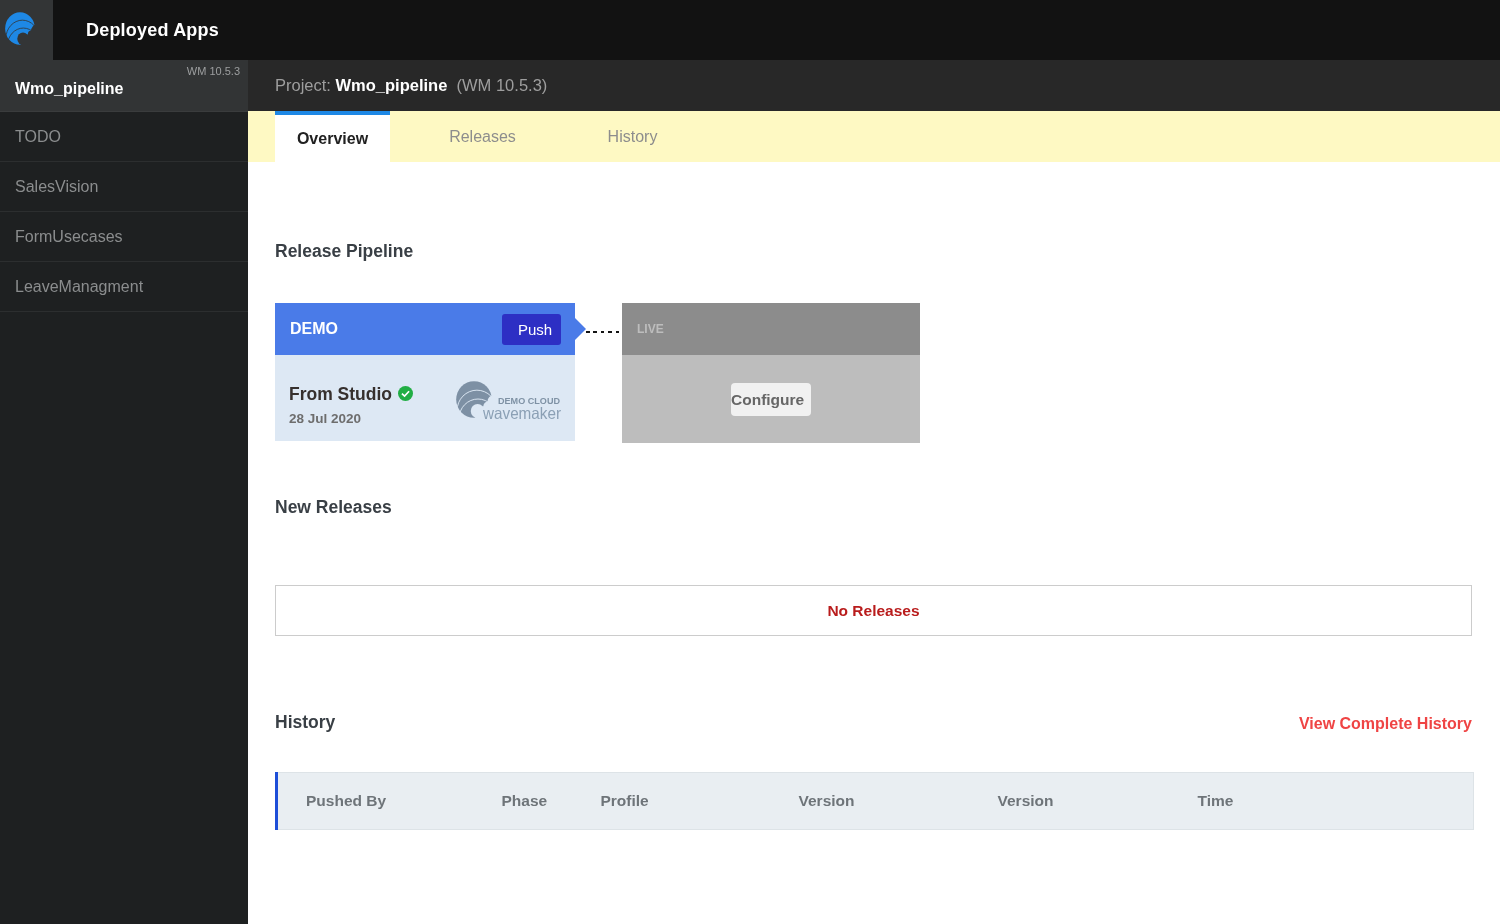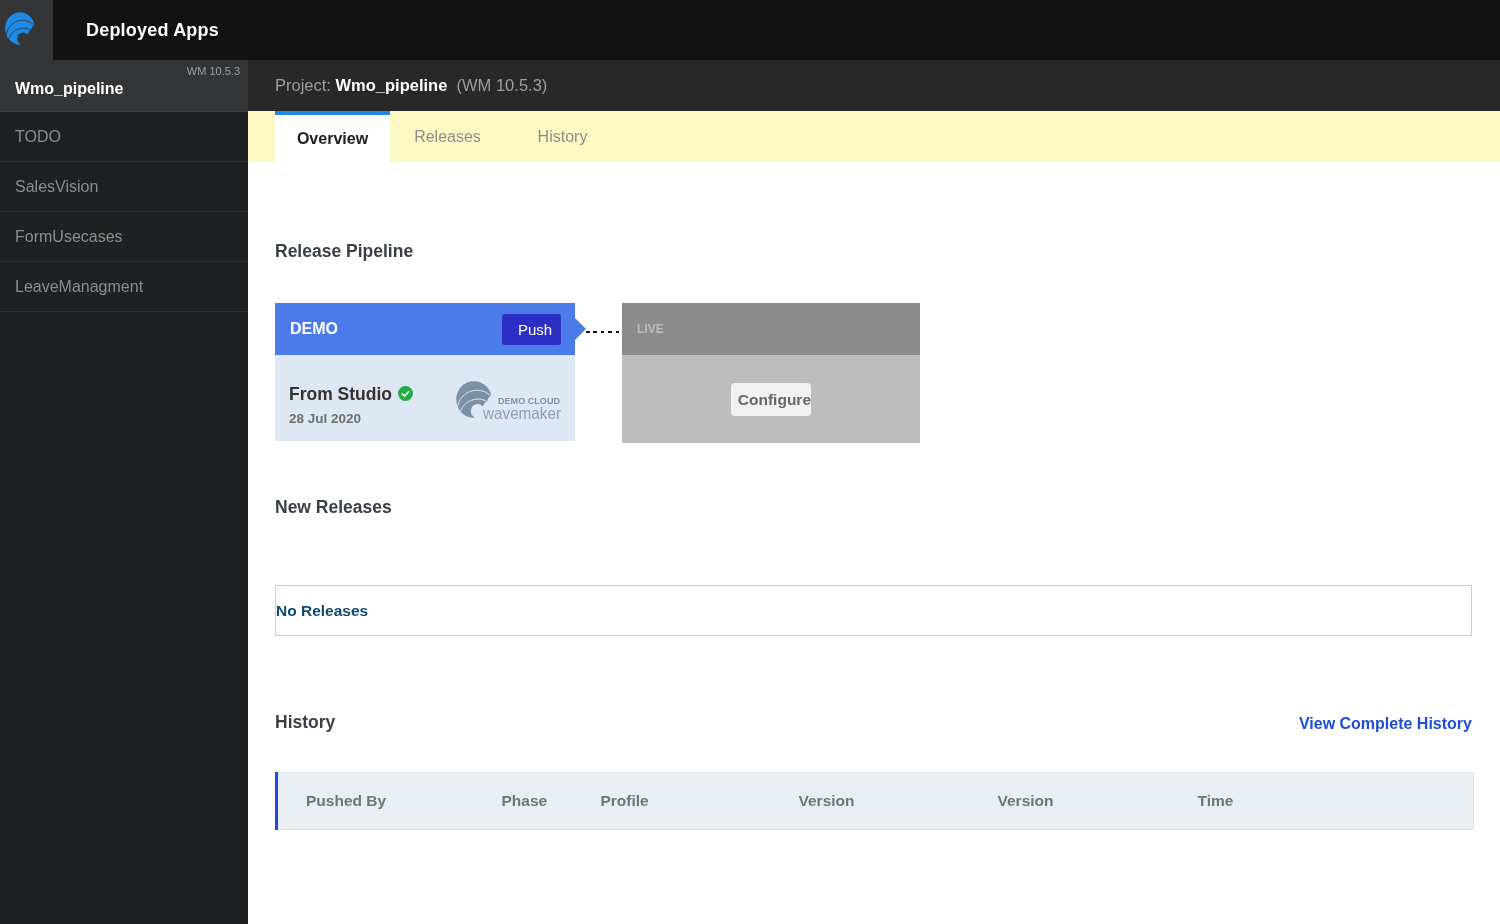--- a/index.html
+++ b/index.html
@@ -22,32 +22,32 @@
   .sb-item.active .ver { position:absolute; right:8px; top:6px; line-height:11px;
     font-size:11px; font-weight:normal; color:#9d9fa0; }
 
   
   .main { position:absolute; left:248px; top:60px; width:1252px; height:864px; }
   .projband { position:absolute; left:0; top:0; width:1252px; height:51px; background:#282828;
     line-height:51px; padding-left:27px; font-size:16.5px; color:#9e9e9e; }
   .projband b { color:#fff; }
   .tabband { position:absolute; left:0; top:51px; width:1252px; height:51px; background:#fef9c3; }
   .tab { float:left; width:115px; height:51px; text-align:center; line-height:51px;
-    font-size:16px; color:#8d8d8d; }
+    font-size:16px; color:#8d8d8d;margin-left:35px; }
   .tab:first-child { margin-left:27px; }
   .tab.active { background:#fff; border-top:4px solid #1e88e5; line-height:47px;
     color:#212121; font-weight:bold; }
 
   .content { position:absolute; left:0; top:102px; width:1252px; height:762px; background:#fff; }
   h2 { font-size:17.5px; font-weight:bold; color:#393f45; }
 
   .h-pipeline { position:absolute; left:27px; top:79px; }
   .h-newrel   { position:absolute; left:27px; top:335px; }
   .h-history  { position:absolute; left:27px; top:550px; }
-  .viewlink   { position:absolute; right:28px; top:553px; font-size:16px; font-weight:bold; color:#1d4ed8; }
+  .viewlink   { position:absolute; right:28px; top:553px; font-size:16px; font-weight:bold; color:#ef4444; }
 
   
   .card-demo { position:absolute; left:27px; top:141px; width:300px; height:138px; }
   .card-demo .hd { position:absolute; left:0; top:0; width:300px; height:52px; background:#4a7be8;
     color:#fff; font-weight:bold; font-size:16px; line-height:52px; padding-left:15px; }
   .push { position:absolute; left:227px; top:11px; width:59px; height:31px; background:#2d2fc4;
     border-radius:3px; color:#fff; font-size:15px; font-weight:normal; text-align:center; line-height:31px;padding-left:7px; }
   .card-demo .bd { position:absolute; left:0; top:52px; width:300px; height:86px; background:#dde8f4; }
   .arrow { position:absolute; left:300px; top:15px; width:0; height:0;
     border-left:11px solid #4a7be8; border-top:11px solid transparent; border-bottom:11px solid transparent; }
@@ -56,26 +56,26 @@
   .fromstudio { position:absolute; left:14px; top:29px; font-size:17.5px; font-weight:bold; color:#36302e; }
   .check { display:inline-block; vertical-align:-1px; margin-left:6px; }
   .demodate { position:absolute; left:14px; top:56px; font-size:13.5px; font-weight:bold; color:#6d6d6d; }
   .wmlogo { position:absolute; right:14px; top:23px; }
 
   .card-live { position:absolute; left:374px; top:141px; width:298px; height:140px; }
   .card-live .hd { position:absolute; left:0; top:0; width:298px; height:52px; background:#8c8c8c;
     color:#bdbdbd; font-weight:bold; font-size:12px; line-height:52px; padding-left:15px; }
   .card-live .bd { position:absolute; left:0; top:52px; width:298px; height:88px; background:#bdbdbd; }
   .configure { position:absolute; left:109px; top:28px; width:80px; height:33px; background:#f1f1f1;
-    border-radius:4px; color:#666; font-size:15.5px; font-weight:bold; text-align:right; line-height:33px; }
+    border-radius:4px; color:#666; font-size:15.5px; font-weight:bold; text-align:left; line-height:33px; }
 
   
   .norel { position:absolute; left:27px; top:423px; width:1197px; height:51px; background:#fff;
-    border:1px solid #ccc; text-align:left; line-height:49px;
-    font-size:15.5px; font-weight:bold; color:#0c4a6e; }
+    border:1px solid #ccc; text-align:center; line-height:49px;
+    font-size:15.5px; font-weight:bold; color:#b91c1c; }
 
   
   .htable { position:absolute; left:27px; top:610px; width:1197px; border-collapse:collapse;
     table-layout:fixed; }
   .htable th { background:#e9eef2; height:57px; text-align:left; font-size:15.5px;
     color:#6e7479; font-weight:bold; padding-left:28px; border:1px solid #dde3e7; border-left:none; border-right:none; }
   .htable th:first-child { border-left:3px solid #1d4ed8; }
   .htable th:last-child { border-right:1px solid #dde3e7; }
   .htable td { background:#f5f8fa; height:81px; font-size:15.5px; color:#55595c; font-weight:bold;
     padding-left:28px; vertical-align:top; padding-top:17px; line-height:23px; border:1px solid #dde3e7; border-left:none; border-right:none; }

